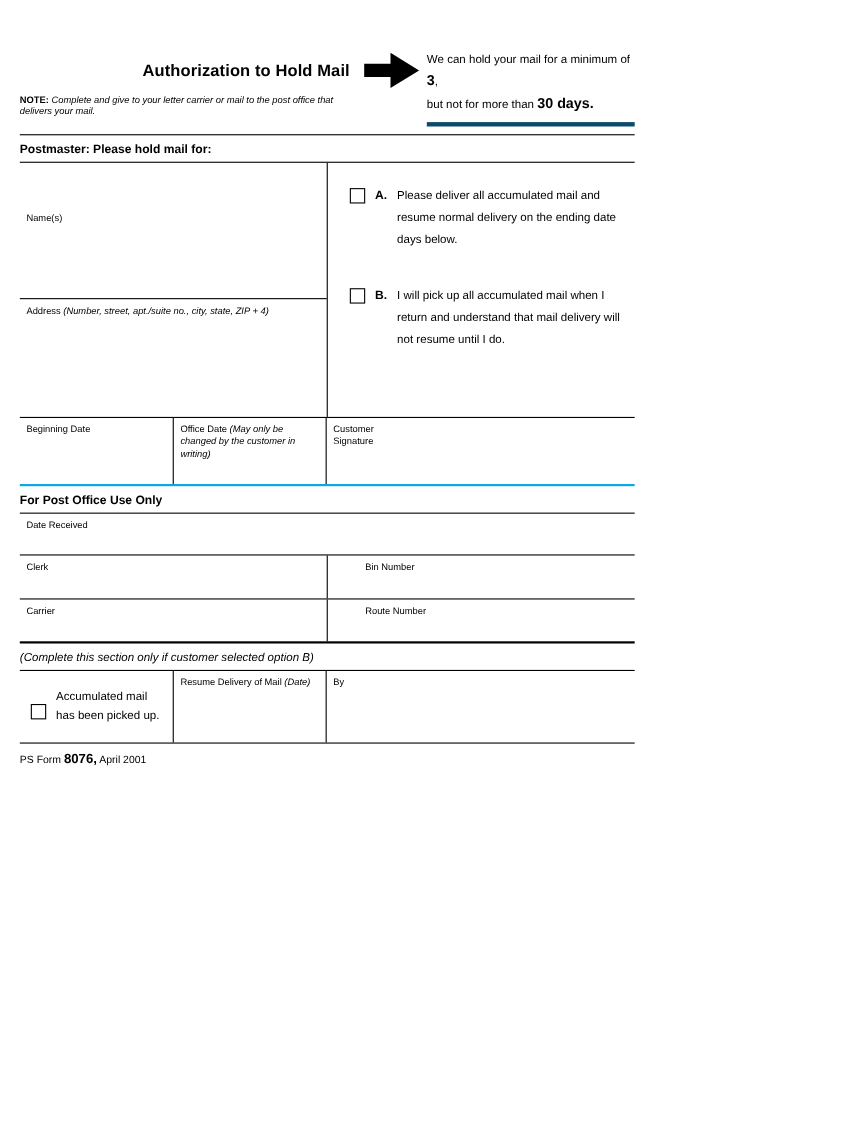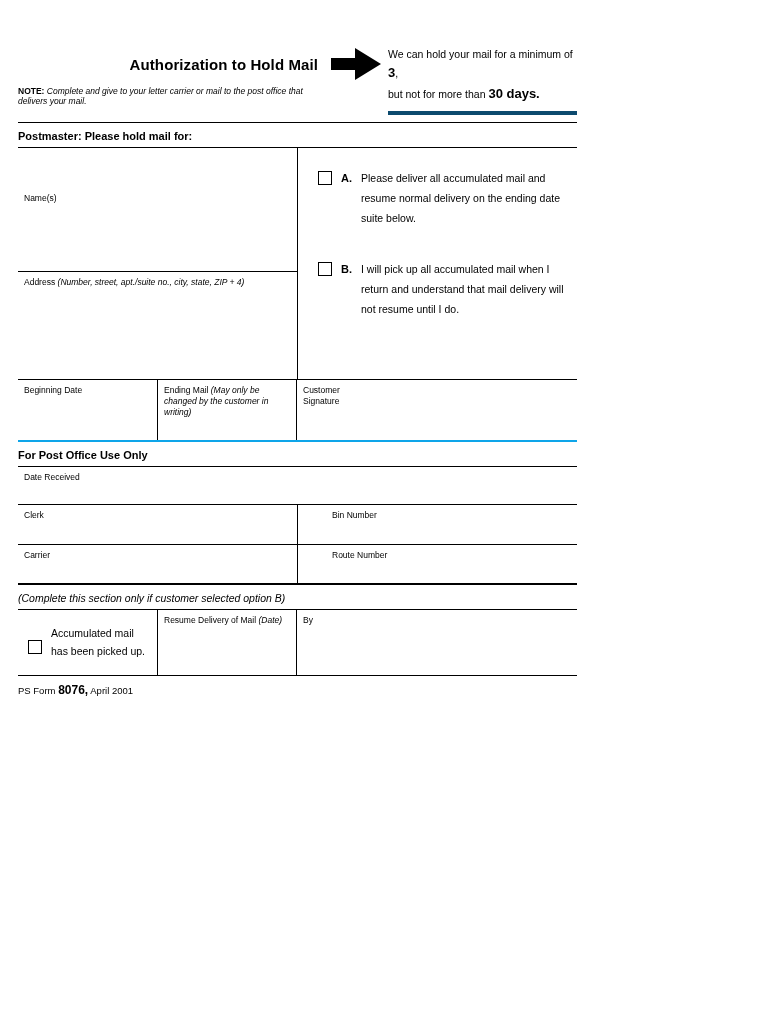--- a/index.html
+++ b/index.html
@@ -97,36 +97,36 @@
         <div class="cell-label">Name(s)</div>
       </div>
       <div class="cell cell-address">
         <div class="cell-label"><span>Address </span><i>(Number, street, apt./suite no., city, state, ZIP + 4)</i></div>
       </div>
     </div>
     <div class="right-col">
       <div class="option option-a">
         <span class="checkbox"></span>
         <span class="option-letter">A.</span>
-        <span class="option-text">Please deliver all accumulated mail and resume normal delivery on the ending date suite below.</span>
+        <span class="option-text">Please deliver all accumulated mail and resume normal delivery on the ending date days below.</span>
       </div>
       <div class="option option-b">
         <span class="checkbox"></span>
         <span class="option-letter">B.</span>
         <span class="option-text">I will pick up all accumulated mail when I return and understand that mail delivery will not resume until I do.</span>
       </div>
     </div>
   </div>
 
   <div class="date-row">
     <div class="cell dc1">
       <div class="cell-label">Beginning Date</div>
     </div>
     <div class="cell dc2">
-      <div class="cell-label"><span>Ending Mail </span><i>(May only be changed by the customer in writing)</i></div>
+      <div class="cell-label"><span>Office Date </span><i>(May only be changed by the customer in writing)</i></div>
     </div>
     <div class="cell dc3">
       <div class="cell-label sig-label">Customer Signature</div>
     </div>
   </div>
 
   <div class="section-heading">For Post Office Use Only</div>
 
   <div class="cell full-cell">
     <div class="cell-label">Date Received</div>

